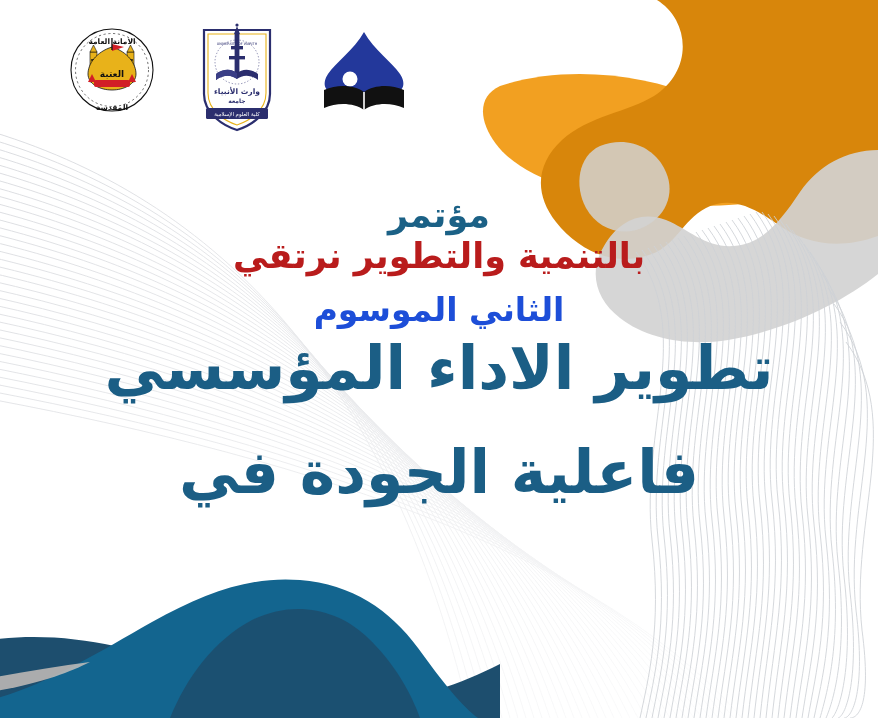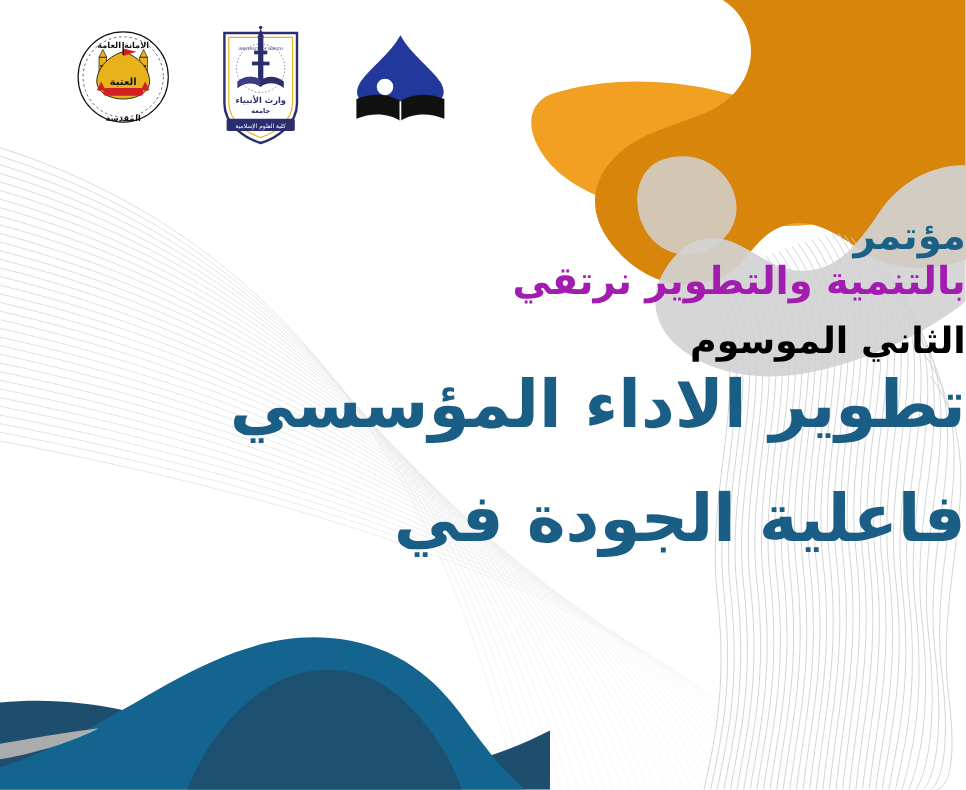--- a/index.html
+++ b/index.html
@@ -30,33 +30,33 @@
     z-index:40;
   }
   .logo{position:relative;}
   .logo svg{display:block;}
 
   
   #text-block{
     position:absolute;
     top:196px;left:0;width:878px;
     z-index:45;
-    text-align:right;
+    text-align:center;
     direction:rtl;
   }
   .ln{
     display:block;
     font-weight:bold;
     line-height:1.12;
     letter-spacing:-0.3px;
     white-space:nowrap;
   }
   #kicker-1{font-size:35px;color:#1b6186;margin-bottom:2px;}
-  #kicker-2{font-size:35px;color:#a21caf;}
-  #kicker-3{font-size:33px;color:#000000;margin-top:16px;}
+  #kicker-2{font-size:35px;color:#b91c1c;}
+  #kicker-3{font-size:33px;color:#1d4ed8;margin-top:16px;}
   #head-1{font-size:60px;color:#1b5e85;margin-top:36px;}
   #head-2{font-size:60px;color:#1b5e85;margin-top:6px;}
 </style>
 </head>
 <body>
 
 <div id="poster">
 
   <div class="layer">
     <svg viewBox="0 0 878 718" xmlns="http://www.w3.org/2000/svg">

